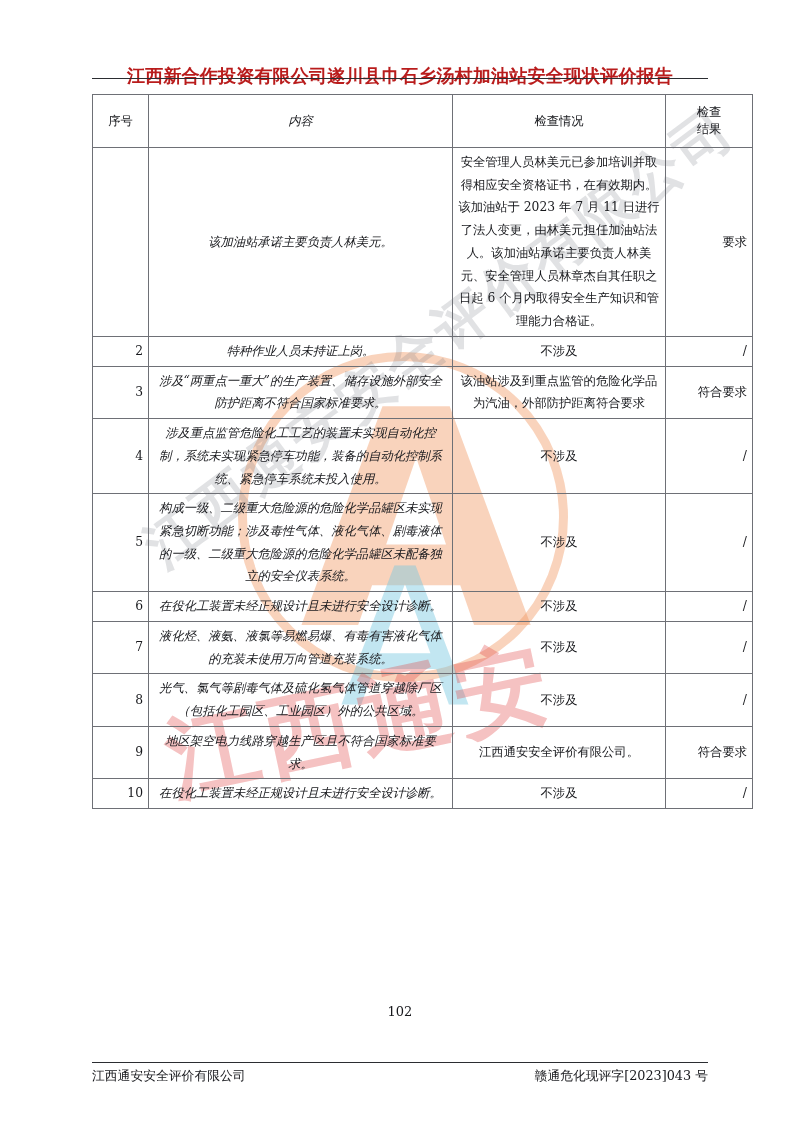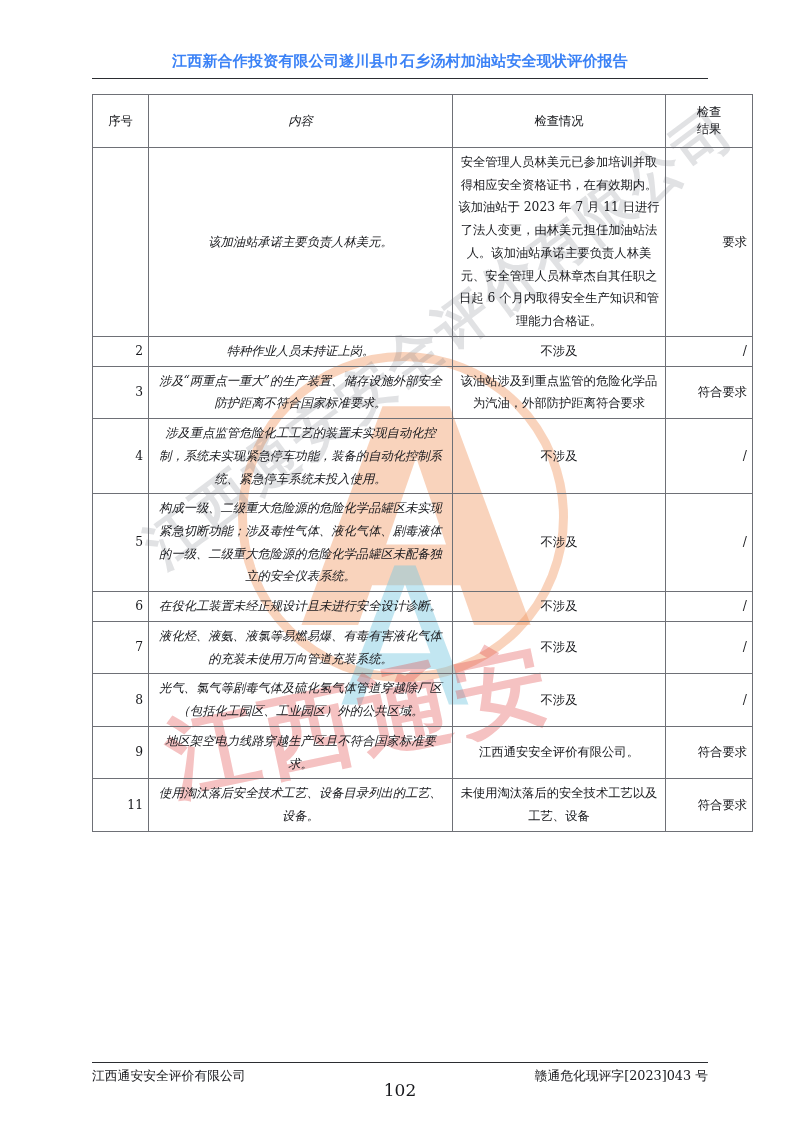--- a/index.html
+++ b/index.html
@@ -93,26 +93,26 @@
 
   
   .content {
     position: relative;
     z-index: 2;
   }
 
   .doc-header {
     position: absolute;
     left: 92px;
-    top: 52px;
-    width: 616px;
-    text-align: center;
-    font-size: 15px;
-    font-weight: 700;
-    color: #3b82f6;
+    top: 64px;
+    width: 616px;
+    text-align: center;
+    font-size: 18px;
+    font-weight: 700;
+    color: #b91c1c;
     letter-spacing: 0.2px;
   }
   .header-rule {
     position: absolute;
     left: 92px;
     top: 78px;
     width: 616px;
     height: 1px;
     background: #2b2d31;
   }
@@ -152,24 +152,24 @@
     position: absolute;
     left: 92px;
     top: 1062px;
     width: 616px;
     height: 1px;
     background: #2b2d31;
   }
   .page-num {
     position: absolute;
     left: 92px;
-    top: 1080px;
-    width: 616px;
-    text-align: center;
-    font-size: 17px;
+    top: 1004px;
+    width: 616px;
+    text-align: center;
+    font-size: 13px;
     color: #17181c;
   }
   .footer-row {
     position: absolute;
     left: 92px;
     top: 1068px;
     width: 616px;
     display: flex;
     justify-content: space-between;
     font-size: 12.8px;
@@ -257,24 +257,24 @@
             <td class="c-chk cell-just">不涉及</td>
             <td class="c-res cell-center">/</td>
           </tr>
           <tr>
             <td class="c-no cell-center">9</td>
             <td class="c-con cell-just">地区架空电力线路穿越生产区且不符合国家标准要求。</td>
             <td class="c-chk cell-just">江西通安安全评价有限公司。</td>
             <td class="c-res cell-center">符合要求</td>
           </tr>
           <tr>
-            <td class="c-no cell-center">11</td>
-            <td class="c-con cell-just">使用淘汰落后安全技术工艺、设备目录列出的工艺、设备。</td>
-            <td class="c-chk cell-just">未使用淘汰落后的安全技术工艺以及工艺、设备</td>
-            <td class="c-res cell-center">符合要求</td>
+            <td class="c-no cell-center">10</td>
+            <td class="c-con cell-just">在役化工装置未经正规设计且未进行安全设计诊断。</td>
+            <td class="c-chk cell-just">不涉及</td>
+            <td class="c-res cell-center">/</td>
           </tr>
         </tbody>
     </table>
 
     <div class="page-num">102</div>
     <div class="footer-rule"></div>
     <div class="footer-row">
       <span>江西通安安全评价有限公司</span>
       <span>赣通危化现评字[2023]043 号</span>
     </div>

